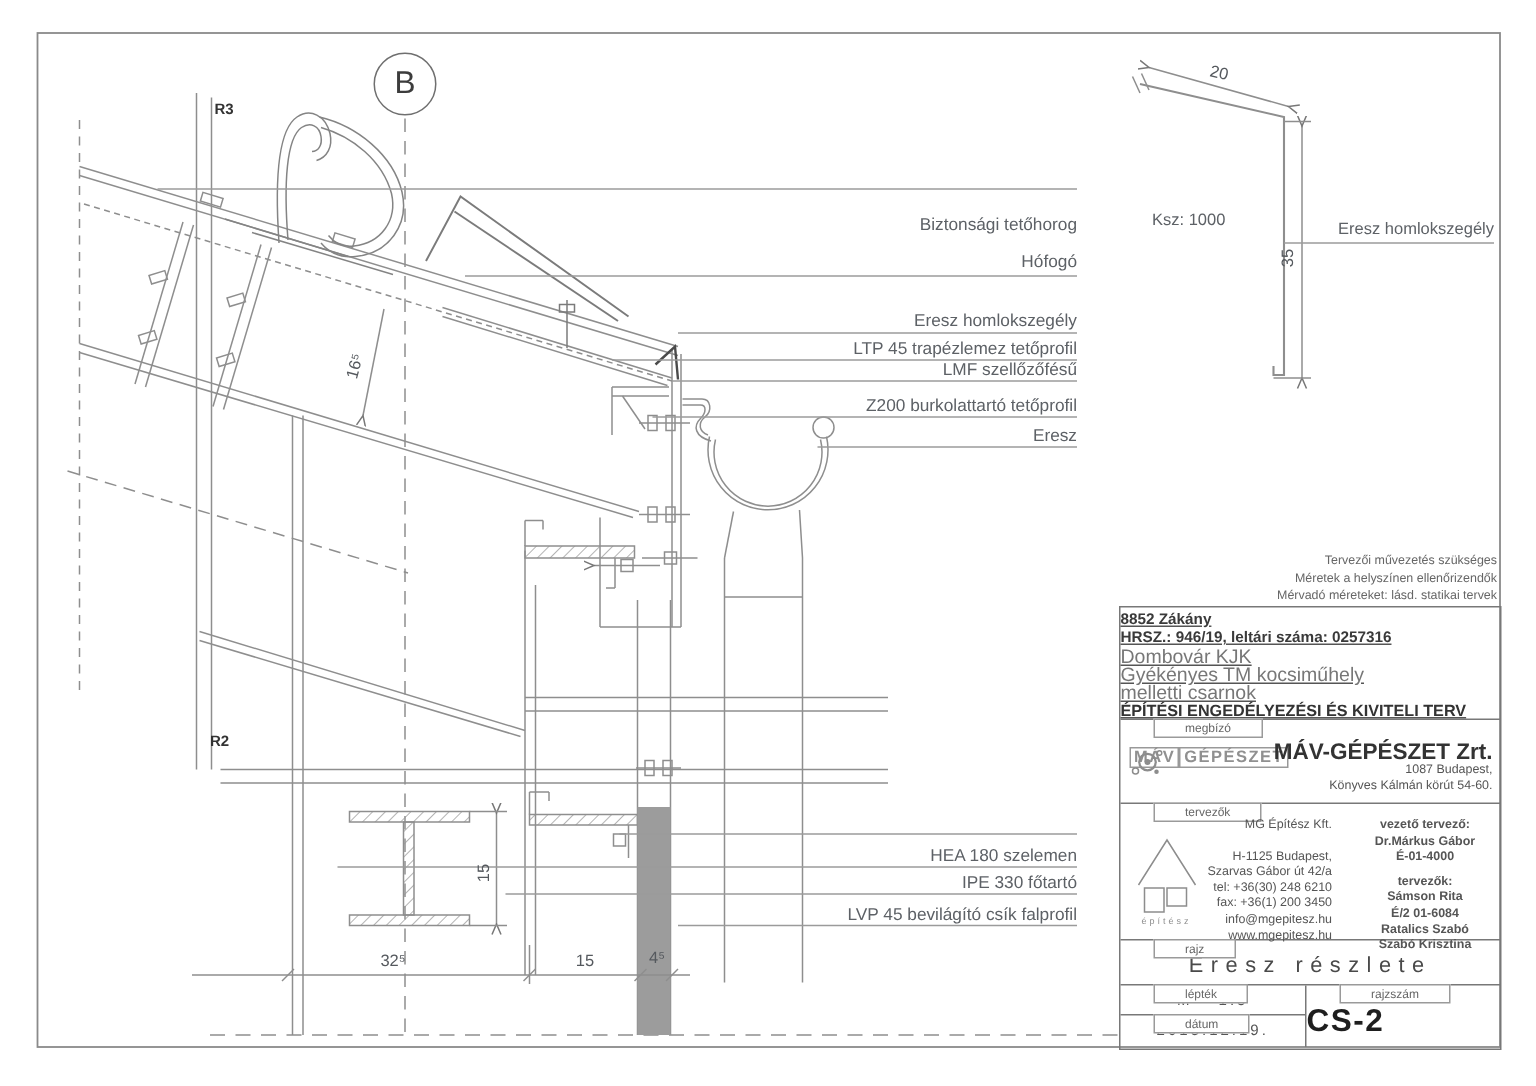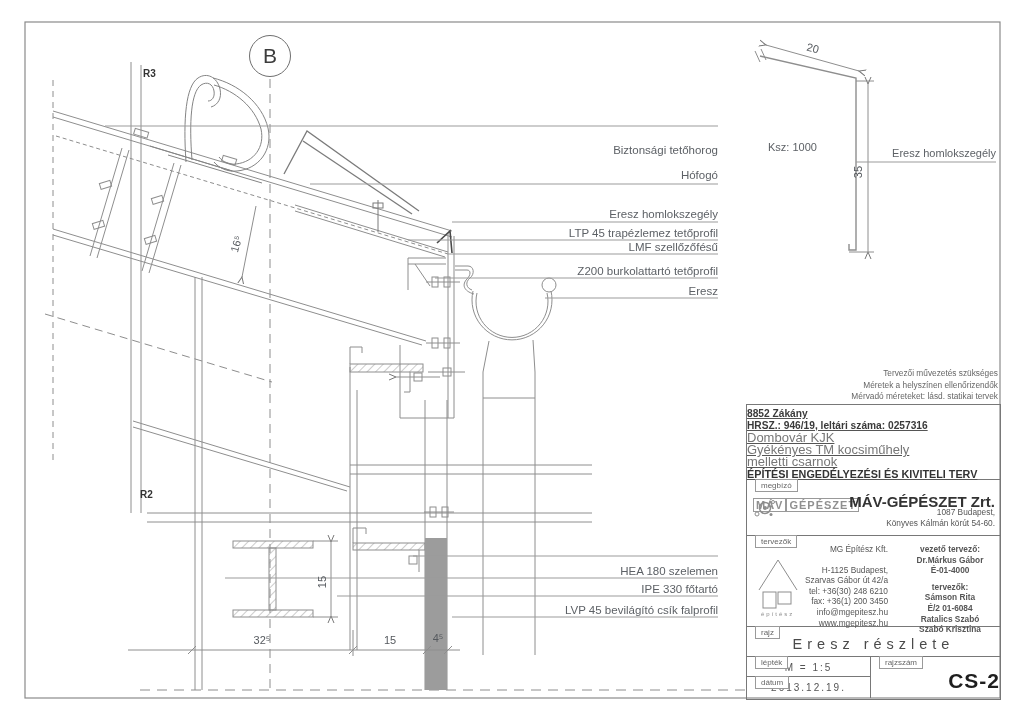--- a/index.html
+++ b/index.html
@@ -16,22 +16,22 @@
   
   .ksz{position:absolute;left:768px;top:141px;font-size:11px;color:#5d6166;}
   .flash-lbl{position:absolute;right:28px;top:147px;width:160px;text-align:right;
              font-size:11px;color:#5d6166;}
   
   .tb-notes{position:absolute;left:746px;top:368px;width:252px;text-align:right;
             font-size:8.3px;line-height:11.5px;color:#666;}
   #tblock{position:absolute;left:746px;top:404px;width:253px;height:294px;
           border:1px solid #787878;font-size:8.3px;color:#555;}
   .tb-sec{position:relative;border-bottom:1px solid #787878;box-sizing:border-box;}
-  .tab{position:absolute;top:-1px;left:8px;border:1px solid #9a9a9a;background:#fff;
-       padding:1px 5px;font-size:8px;color:#666;}
+  .tab{position:absolute;top:-1px;left:22px;border:1px solid #9a9a9a;background:#fff;
+       padding:1px 20px;font-size:8px;color:#666;}
   .proj{height:75px;text-align:left;padding:3px 5px 0 0;line-height:12px;text-decoration:underline;}
   .b1{font-weight:bold;font-size:10.2px;color:#3a3a3a;}
   .light{font-size:13px;color:#777;}
   .doct{font-weight:bold;font-size:10.8px;color:#333;}
   .client{height:56px;}
   .client-addr{position:absolute;right:5px;top:16px;text-align:right;line-height:11px;}
   .client-name{font-weight:bold;font-size:15px;color:#333;}
   .designers{height:91px;}
   .des-cols{position:absolute;right:4px;top:8px;display:flex;}
   .colA{text-align:right;width:130px;line-height:10.6px;margin-right:16px;}
@@ -40,21 +40,21 @@
   .gap10{height:10px;}
   .rajz{height:30px;}
   .rajz-title{text-align:center;padding-top:9px;font-size:14.5px;letter-spacing:5px;color:#4a4a4a;}
   .bottomrow{display:flex;height:41px;border-bottom:none;}
   .brleft{width:123px;border-right:1px solid #787878;}
   .cell{position:relative;height:20px;border-bottom:1px solid #787878;box-sizing:border-box;
         text-align:center;}
   .cell:last-child{border-bottom:none;}
   .cellval{padding-top:5px;font-size:10px;letter-spacing:2px;color:#555;}
   .brright{position:relative;flex:1;}
-  .sheetno{text-align:right;padding-top:12px;font-weight:bold;font-size:21px;color:#1e1e1e;
+  .sheetno{text-align:left;padding-top:12px;font-weight:bold;font-size:21px;color:#1e1e1e;
            letter-spacing:1px;}
   
   .mavlogo{position:absolute;left:6px;top:18px;display:flex;align-items:center;color:#8d8d8d;
            font-weight:bold;font-size:11px;letter-spacing:1px;}
   .mavlogo .w{border:1px solid #999;padding:0 2px;background:#fff;color:#909090;}
 </style>
 </head>
 <body>
 
 <div id="page">

